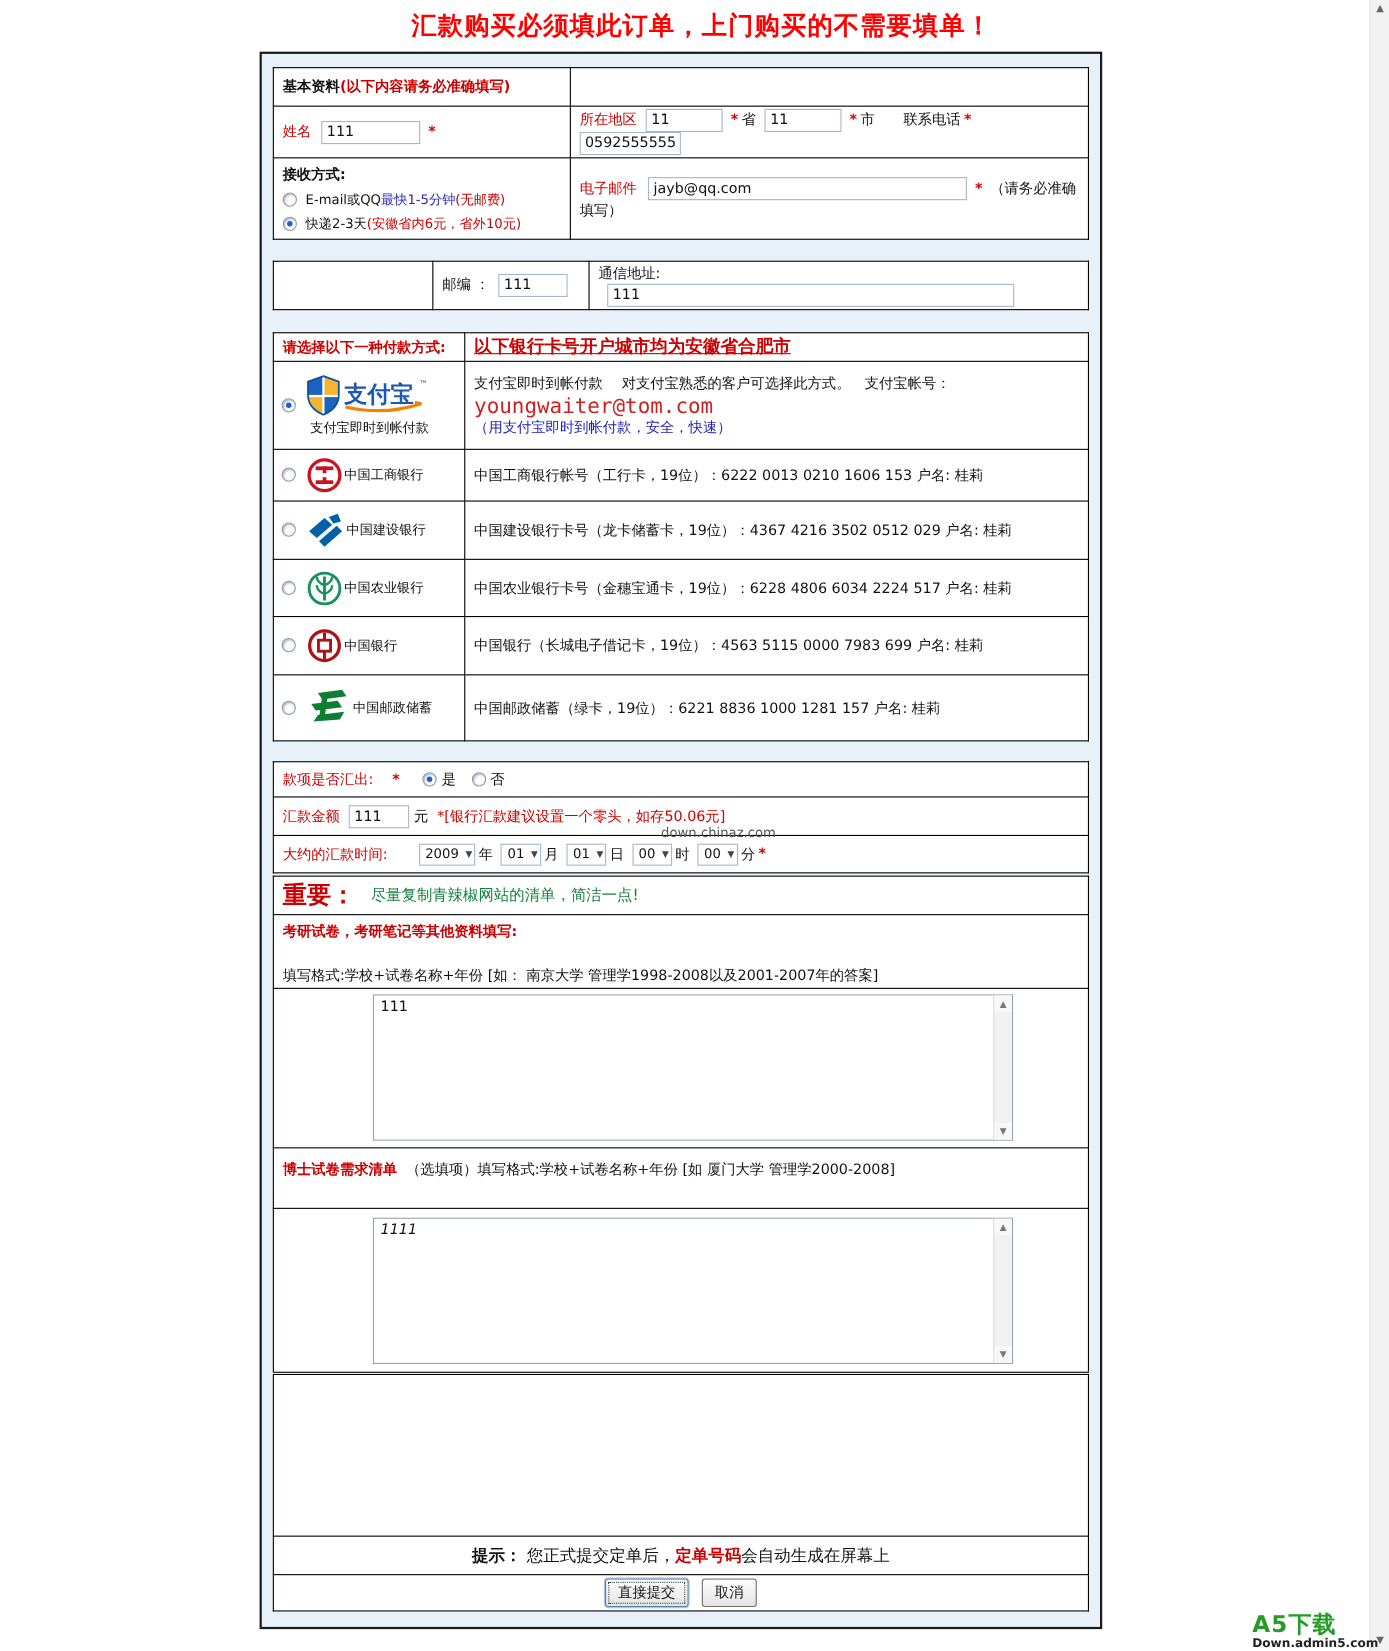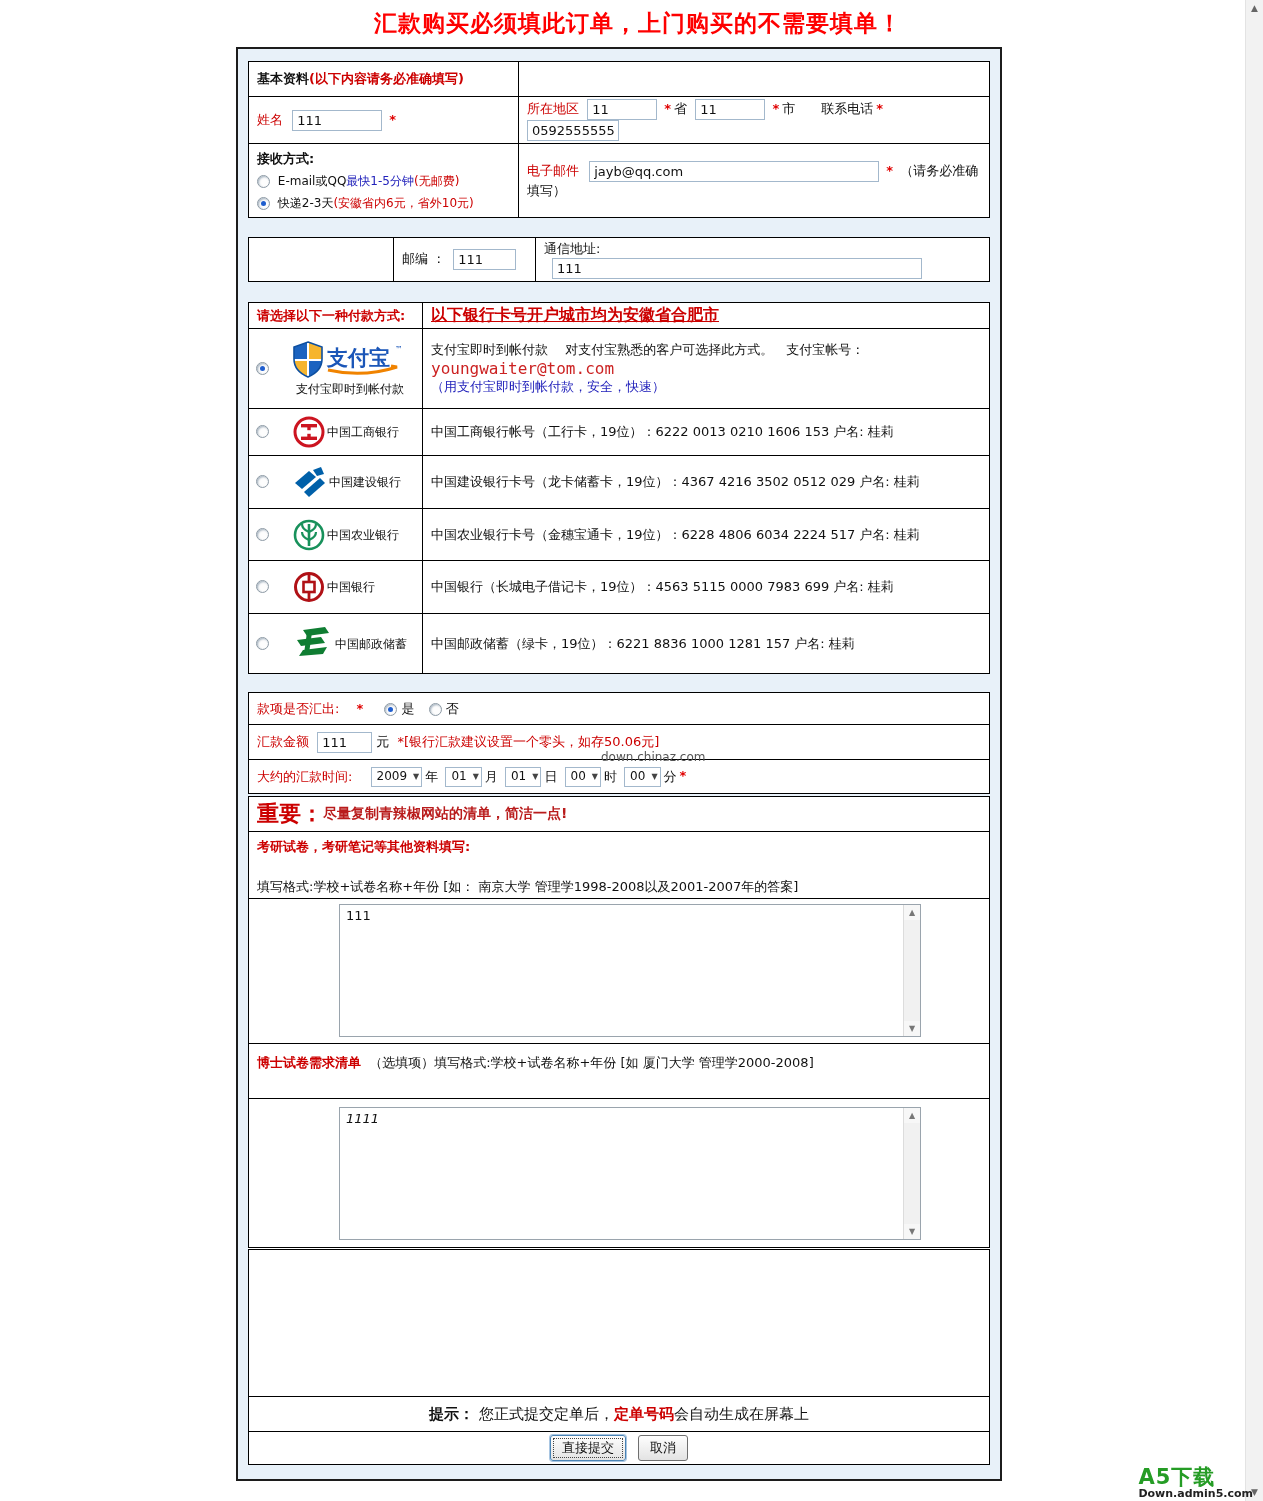--- a/index.html
+++ b/index.html
@@ -71,35 +71,35 @@
 
   .t-mail { margin-top:19px; }
   .t-mail td { height:35px; }
   .t-mail td.c1 { width:145px; }
   .t-mail td.c2 { width:142px; }
 
   .t-pay { margin-top:20px; }
   .t-pay td.c1 { width:174px; text-align:left; }
   .t-pay tr.hd td { height:26px; }
   .t-pay tr.hd .bankcity { font-size:16px; font-weight:bold; color:#cc0000;text-decoration:underline; }
-  .t-pay .logo-cell { position:relative; padding-left:42px;text-decoration:underline; }
+  .t-pay .logo-cell { position:relative; padding-left:28px;text-decoration:underline; }
   .t-pay .logo-cell .radio { position:absolute; left:7px; top:50%; margin-top:-7px; }
   .t-pay .bankname { font-size:12px; color:#111; }
   .t-pay .desc { font-size:13px; color:#111; }
-  .acct { font-family:"DejaVu Sans Mono","Liberation Mono",monospace; color:#cc2222; font-size:16px; }
+  .acct { font-family:"DejaVu Sans Mono","Liberation Mono",monospace; color:#cc2222; font-size:19px; }
 
   .t-remit { margin-top:18px; }
   .t-remit td { height:32px; }
   .t-remit tr.r2 td { height:35px; }
   .t-remit tr.r3 td { height:34px; position:relative; }
 
   .t-main { margin-top:2px; }
   .t-main tr.imp td { height:34px; }
   .imp-big { color:#cc0000; font-size:22px; font-weight:bold; vertical-align:middle; }
-  .imp-note { color:#b91c1c; font-size:14px; font-weight:bold; }
+  .imp-note { color:#15803d; font-size:14px; font-weight:normal; margin-left:14px; }
   .t-main tr.exam-hd td { height:66px; vertical-align:top; padding-top:6px; }
   .t-main tr.ta1 td { height:145px; vertical-align:top; padding-top:5px; }
   .t-main tr.phd-hd td { height:55px; vertical-align:top; padding-top:10px; }
   .t-main tr.ta2 td { height:150px; vertical-align:top; padding-top:8px;font-style:italic; }
   .t-main tr.blank td { height:148px; border-top:3px double #000; }
   .t-main tr.tip td { height:35px; text-align:center; font-size:15px; }
   .t-main tr.btns td { height:33px; text-align:center; }
   .fmt-line { display:block; margin-top:22px; font-size:13px; color:#111; }
 
   
@@ -307,21 +307,21 @@
         <span class="red">汇款金额</span>
         <input class="txt" style="width: 55px; margin-left: 4px;" value="111">
         <span class="blk">元</span>
         <span class="red" style="margin-left:4px;">*[银行汇款建议设置一个零头，如存50.06元]</span>
       </td>
     </tr>
     <tr class="r3">
       <td>
         <span class="wm-chinaz">down.chinaz.com</span>
         <span class="red">大约的汇款时间:</span>
-        <span class="xpsel" style="margin-left:14px;"><span>2009</span><span class="arr">▼</span></span><span class="blk">年</span>
+        <span class="xpsel" style="margin-left:24px;"><span>2009</span><span class="arr">▼</span></span><span class="blk">年</span>
         <span class="xpsel"><span>01</span><span class="arr">▼</span></span><span class="blk">月</span>
         <span class="xpsel"><span>01</span><span class="arr">▼</span></span><span class="blk">日</span>
         <span class="xpsel"><span>00</span><span class="arr">▼</span></span><span class="blk">时</span>
         <span class="xpsel"><span>00</span><span class="arr">▼</span></span><span class="blk">分</span><span class="star">*</span>
       </td>
     </tr>
   </tbody>
     </table>
 
   <table class="t-main">

